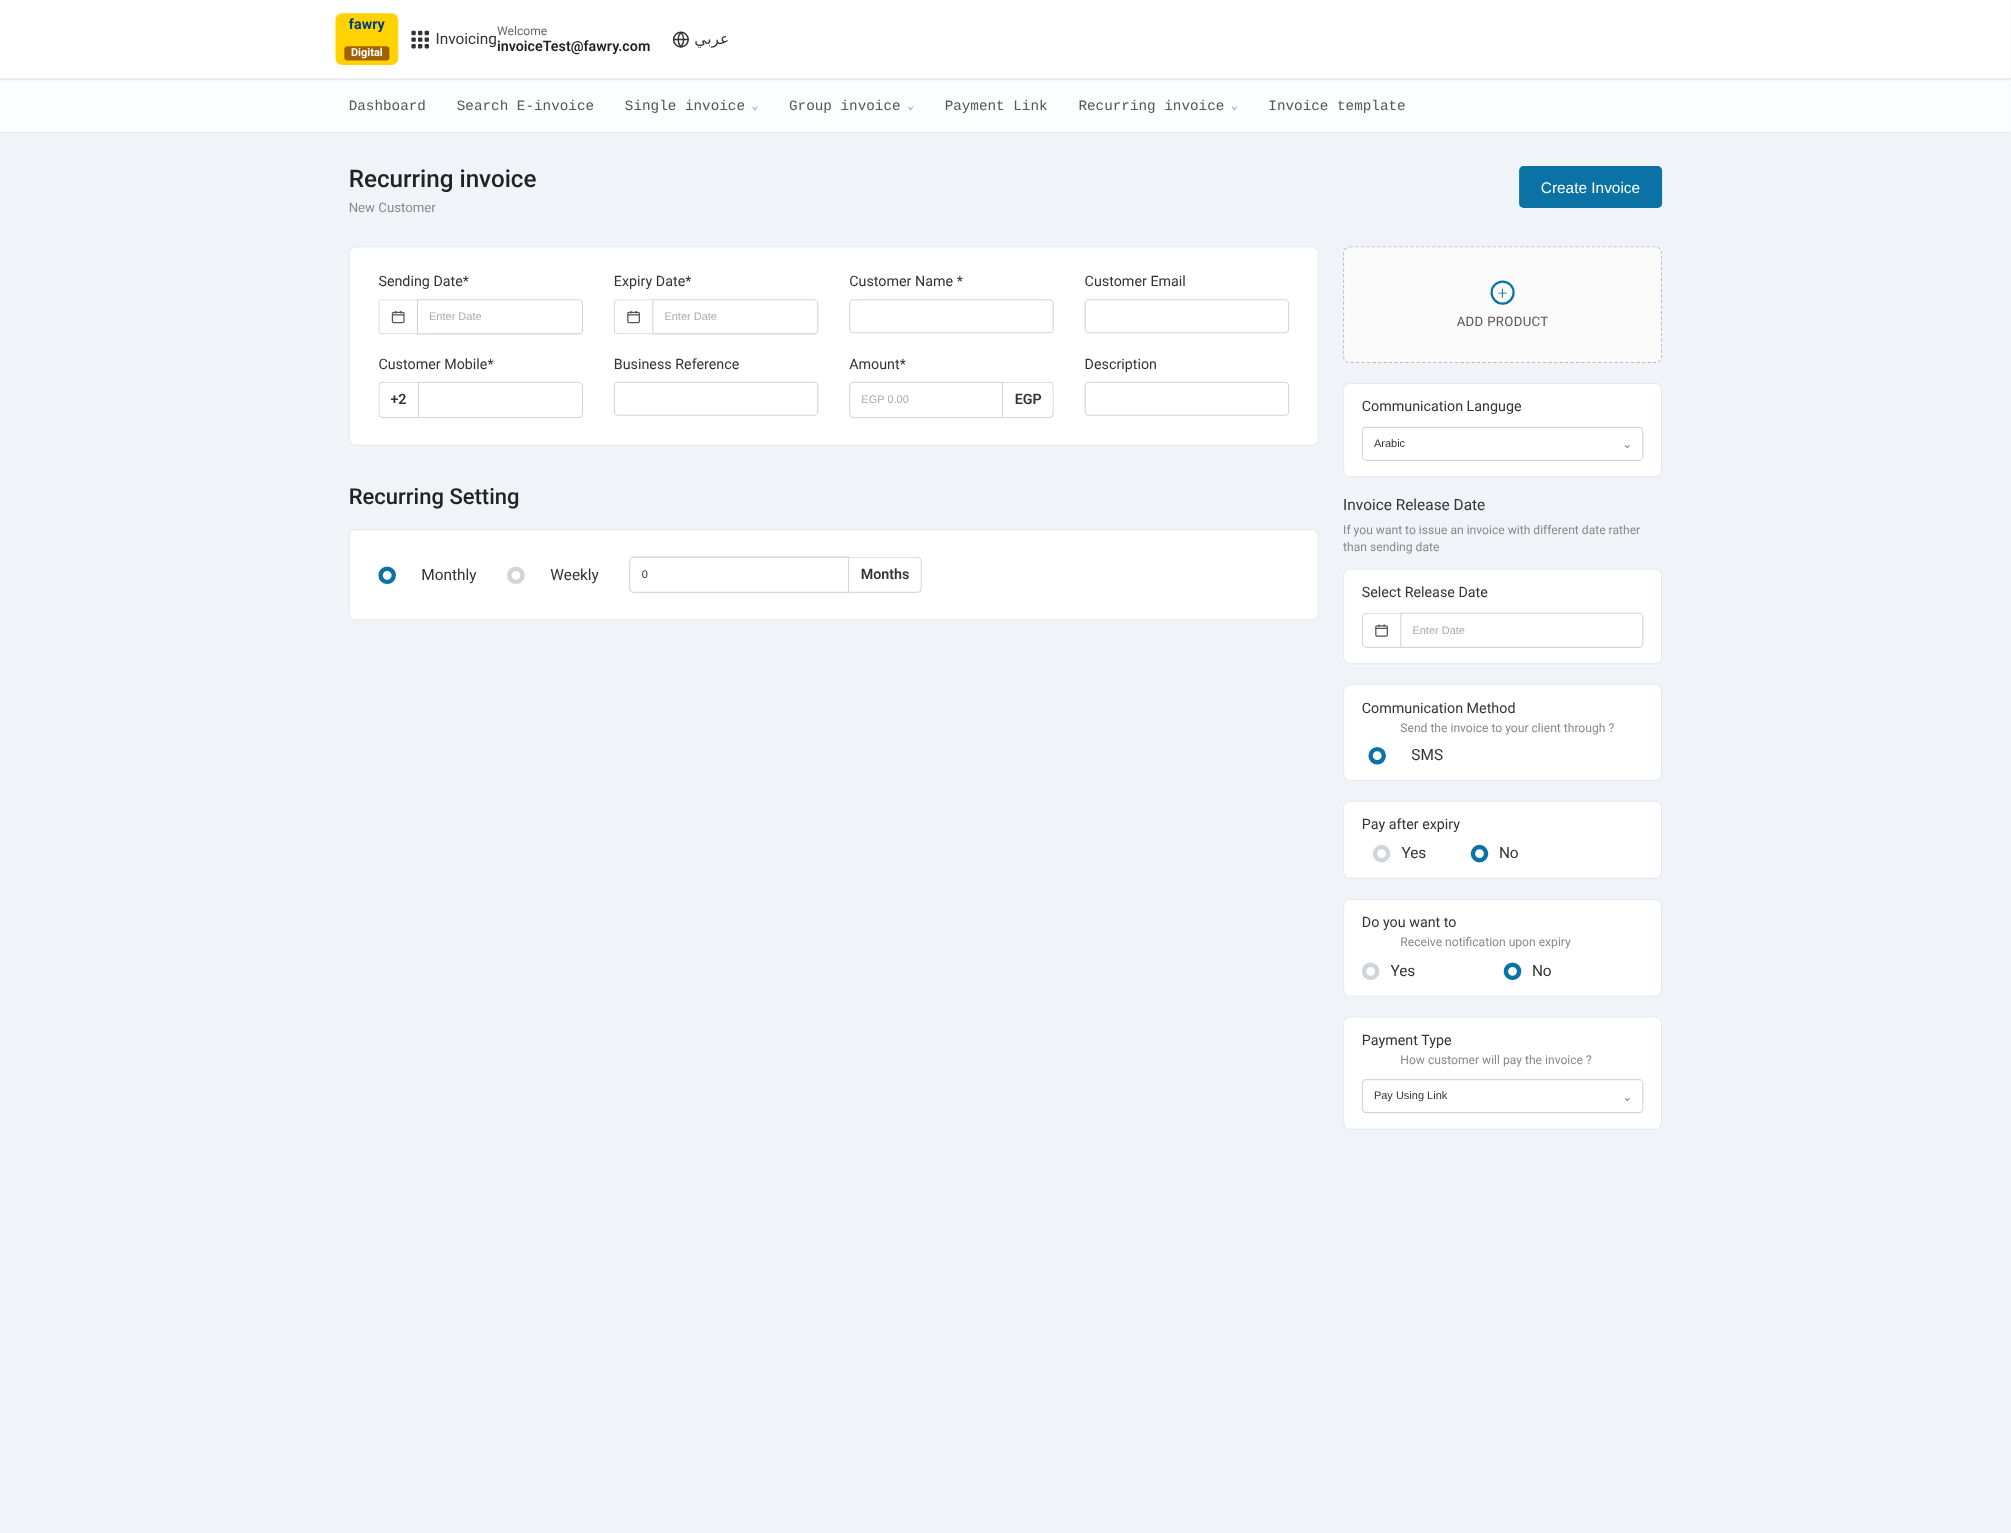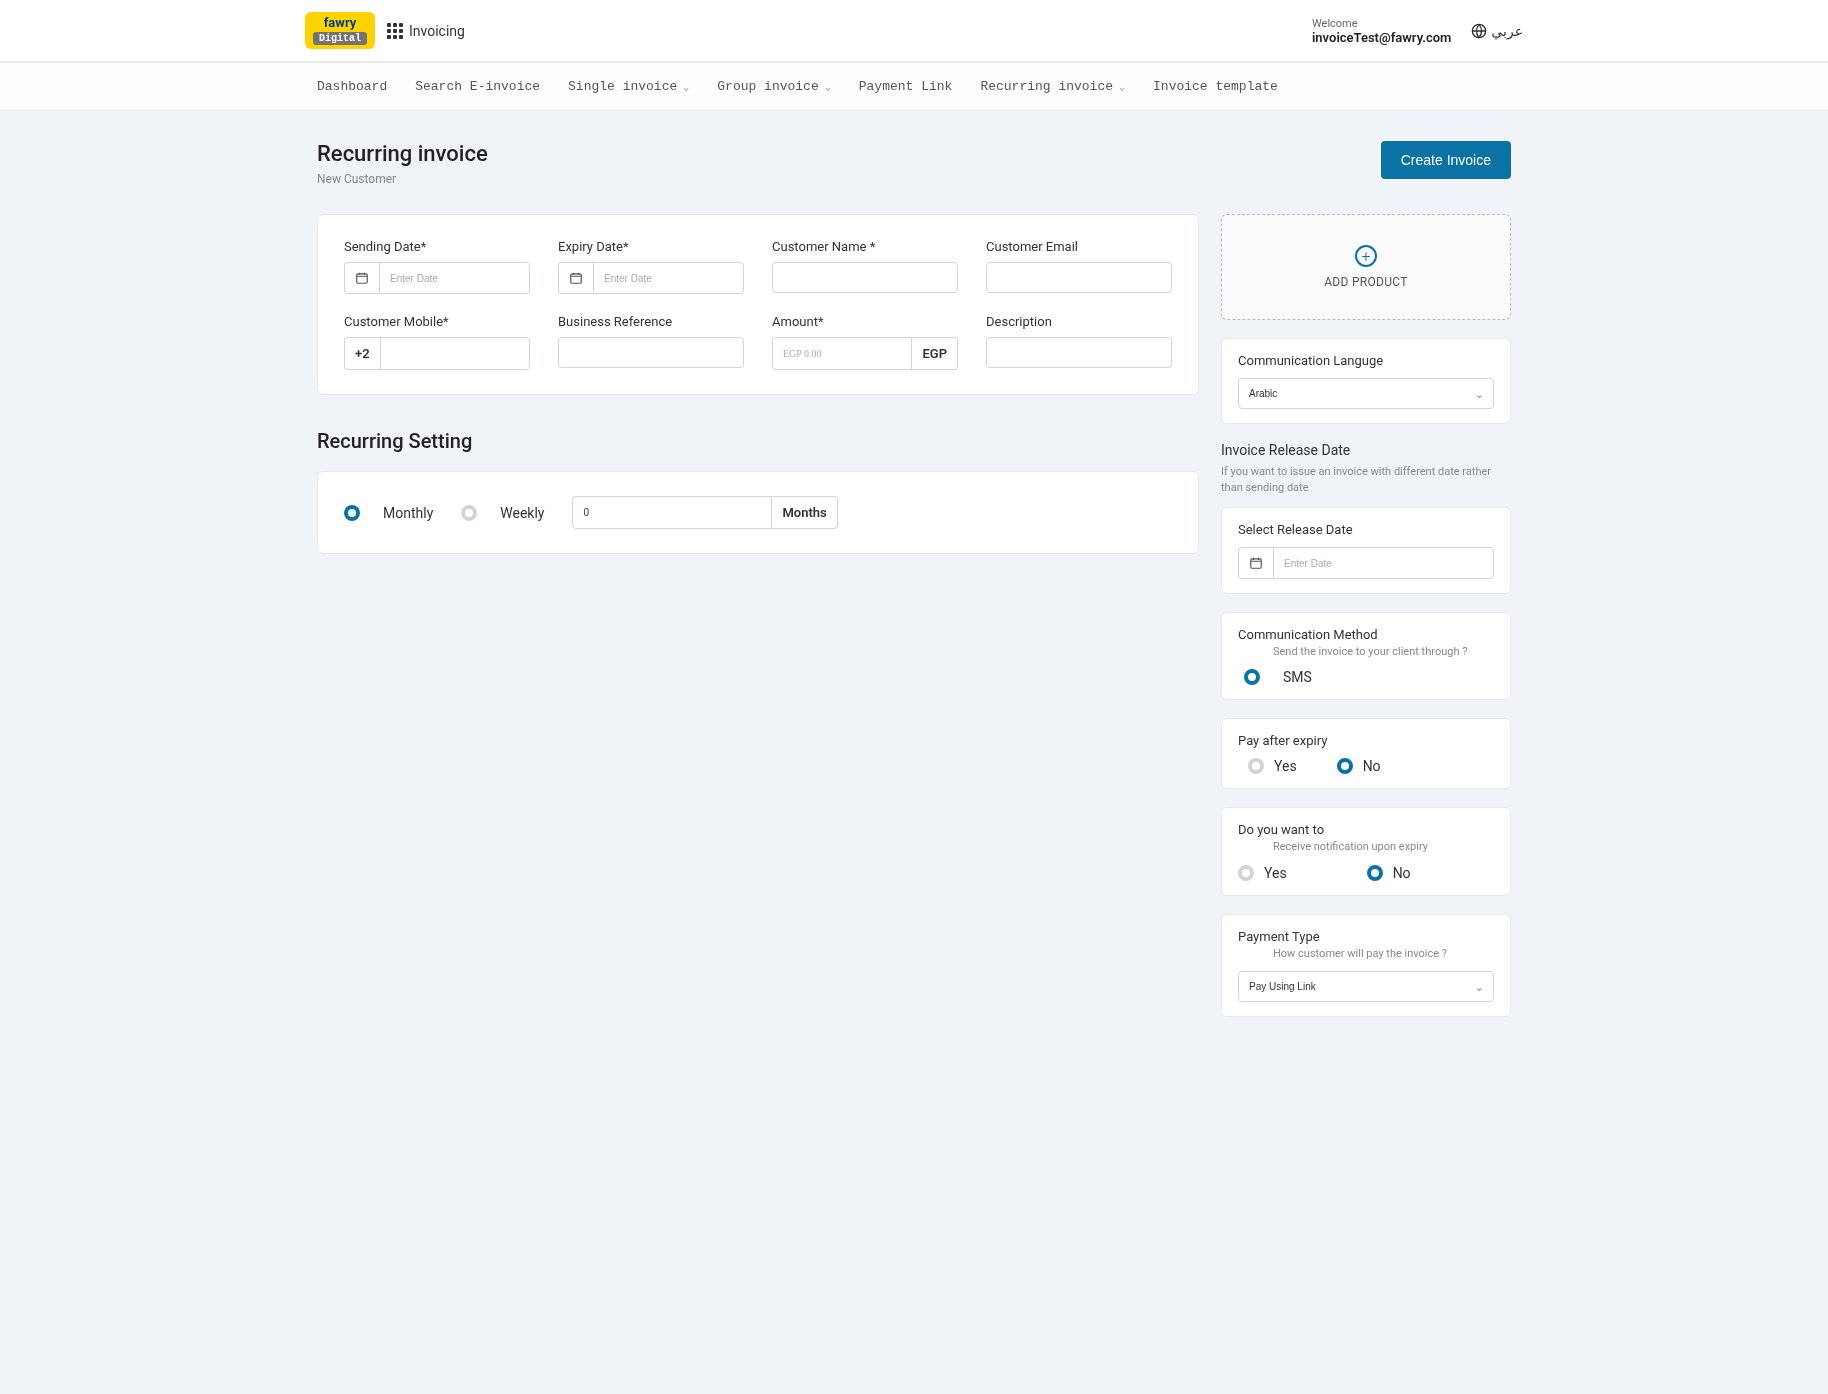--- a/index.html
+++ b/index.html
@@ -1,22 +1,22 @@
 <!DOCTYPE html>
 <html><head>
   <meta charset="utf-8">
   <style>
     * { box-sizing: border-box; margin: 0; padding: 0; }
     body { font-family: -apple-system, BlinkMacSystemFont, "Segoe UI", Roboto, Arial, sans-serif; background: #f0f4f8; color: #333; font-size: 14px; }
     
     .header-top { background: #fff; padding: 12px 0; border-bottom: 1px solid #e8e8e8; }
-    .header-top-inner { max-width: 1250px; margin: 0 auto; display: flex; align-items: center; justify-content: space-between; padding: 0 16px; }
+    .header-top-inner { max-width: 1250px; margin: 0 auto; display: flex; align-items: center; justify-content: flex-start; padding: 0 16px; }
     .brand-area { display: flex; align-items: center; gap: 12px; }
     .logo { background: #ffd200; border-radius: 6px; padding: 4px 8px; display: flex; flex-direction: column; align-items: center; font-weight: bold; color: #003d7a; font-size: 13px; line-height: 1.1; }
-    .logo-sub { background: #737373; color: #fff; font-size: 10px; padding: 1px 6px; border-radius: 3px; margin-top: 2px; font-family: Liberation Mono, monospace; }
+    .logo-sub { background: #a16207; color: #fff; font-size: 10px; padding: 1px 6px; border-radius: 3px; margin-top: 12px; }
     .apps-pill { display: flex; align-items: center; gap: 6px; color: #333; font-size: 14px; }
     .apps-grid-icon { display: grid; grid-template-columns: repeat(3, 4px); grid-template-rows: repeat(3, 4px); gap: 2px; }
     .apps-grid-icon span { background: #333; width: 4px; height: 4px; border-radius: 1px; }
     .header-right { display: flex; align-items: center; gap: 20px; }
     .welcome-block { text-align: left; }
     .welcome-block .small { font-size: 11px; color: #666; }
     .welcome-block .email { font-weight: 600; font-size: 13px; color: #222; }
     .lang-switch { display: flex; align-items: center; gap: 4px; font-size: 14px; color: #333; cursor: pointer; }
     
     .nav-bar { background: #fcfdfe; border-top: 1px solid #e5e9ed; border-bottom: 1px solid #e5e9ed; }
@@ -39,21 +39,21 @@
     .form-grid { display: grid; grid-template-columns: repeat(4, 1fr); gap: 20px 28px; }
     .field { display: flex; flex-direction: column; gap: 8px; }
     .field-label { font-size: 13px; color: #333; }
     .input-wrap { display: flex; }
     .input-addon { background: #fff; border: 1px solid #d0d5da; padding: 8px 10px; display: flex; align-items: center; font-size: 13px; }
     .input-addon.left { border-right: none; border-radius: 4px 0 0 4px; }
     .input-addon.right { border-left: none; border-radius: 0 4px 4px 0; font-weight: 600; }
     input[type="text"], .text-input { border: 1px solid #d0d5da; padding: 9px 10px; font-size: 10px; border-radius: 4px; width: 100%; color: #333; outline: none; }
     input[type="text"]::placeholder { color: #aaa; }
     .input-wrap input.with-left { border-radius: 0 4px 4px 0; }
-    .input-wrap input.with-right { border-radius: 4px 0 0 4px; font-family: Liberation Serif, serif; }
+    .input-wrap input.with-right { border-radius: 4px 0 0 4px; }
     
     .section-title { font-size: 20px; font-weight: 500; color: #222; margin: 34px 0 18px; }
     
     .recurring-row { display: flex; align-items: center; gap: 28px; }
     .radio-item { display: flex; align-items: center; gap: 23px; cursor: pointer; }
     .radio-circle { width: 16px; height: 16px; border-radius: 50%; border: 4px solid #d0d5da; background: #fff; }
     .radio-circle.checked { border-color: #0b72a6; }
     .duration-wrap { display: flex; }
     .duration-wrap input { width: 200px; border-radius: 4px 0 0 4px; }
     

